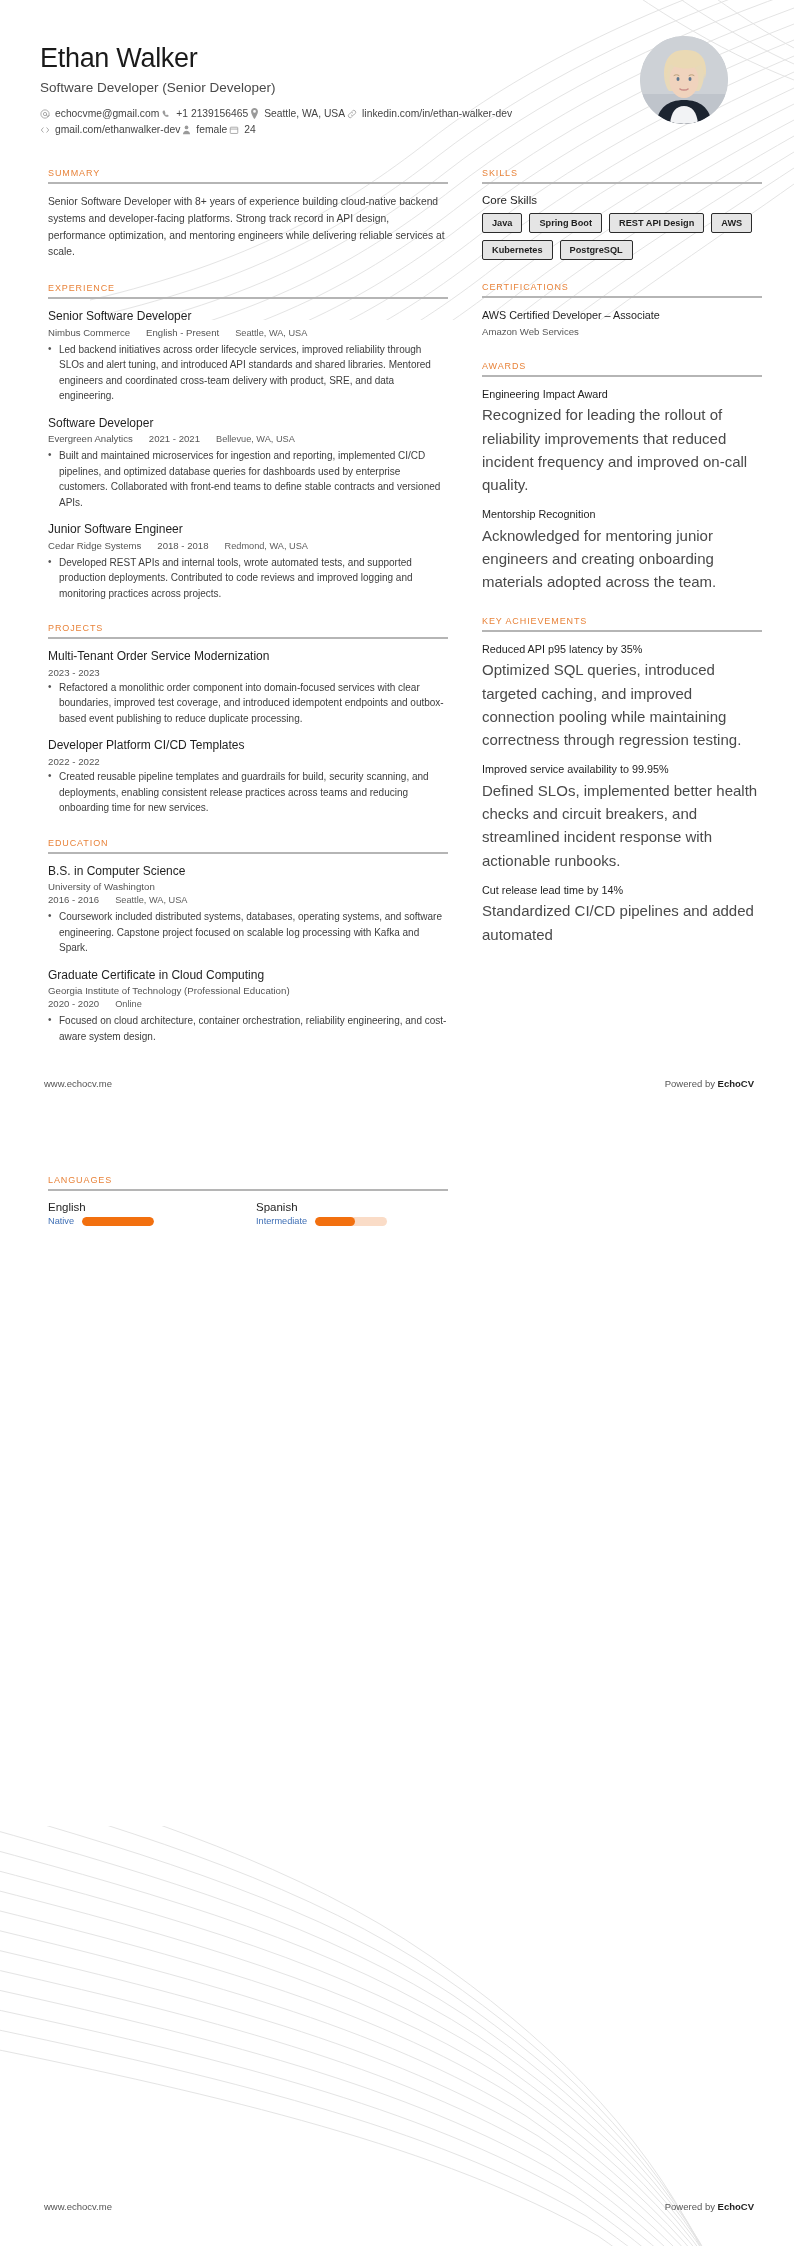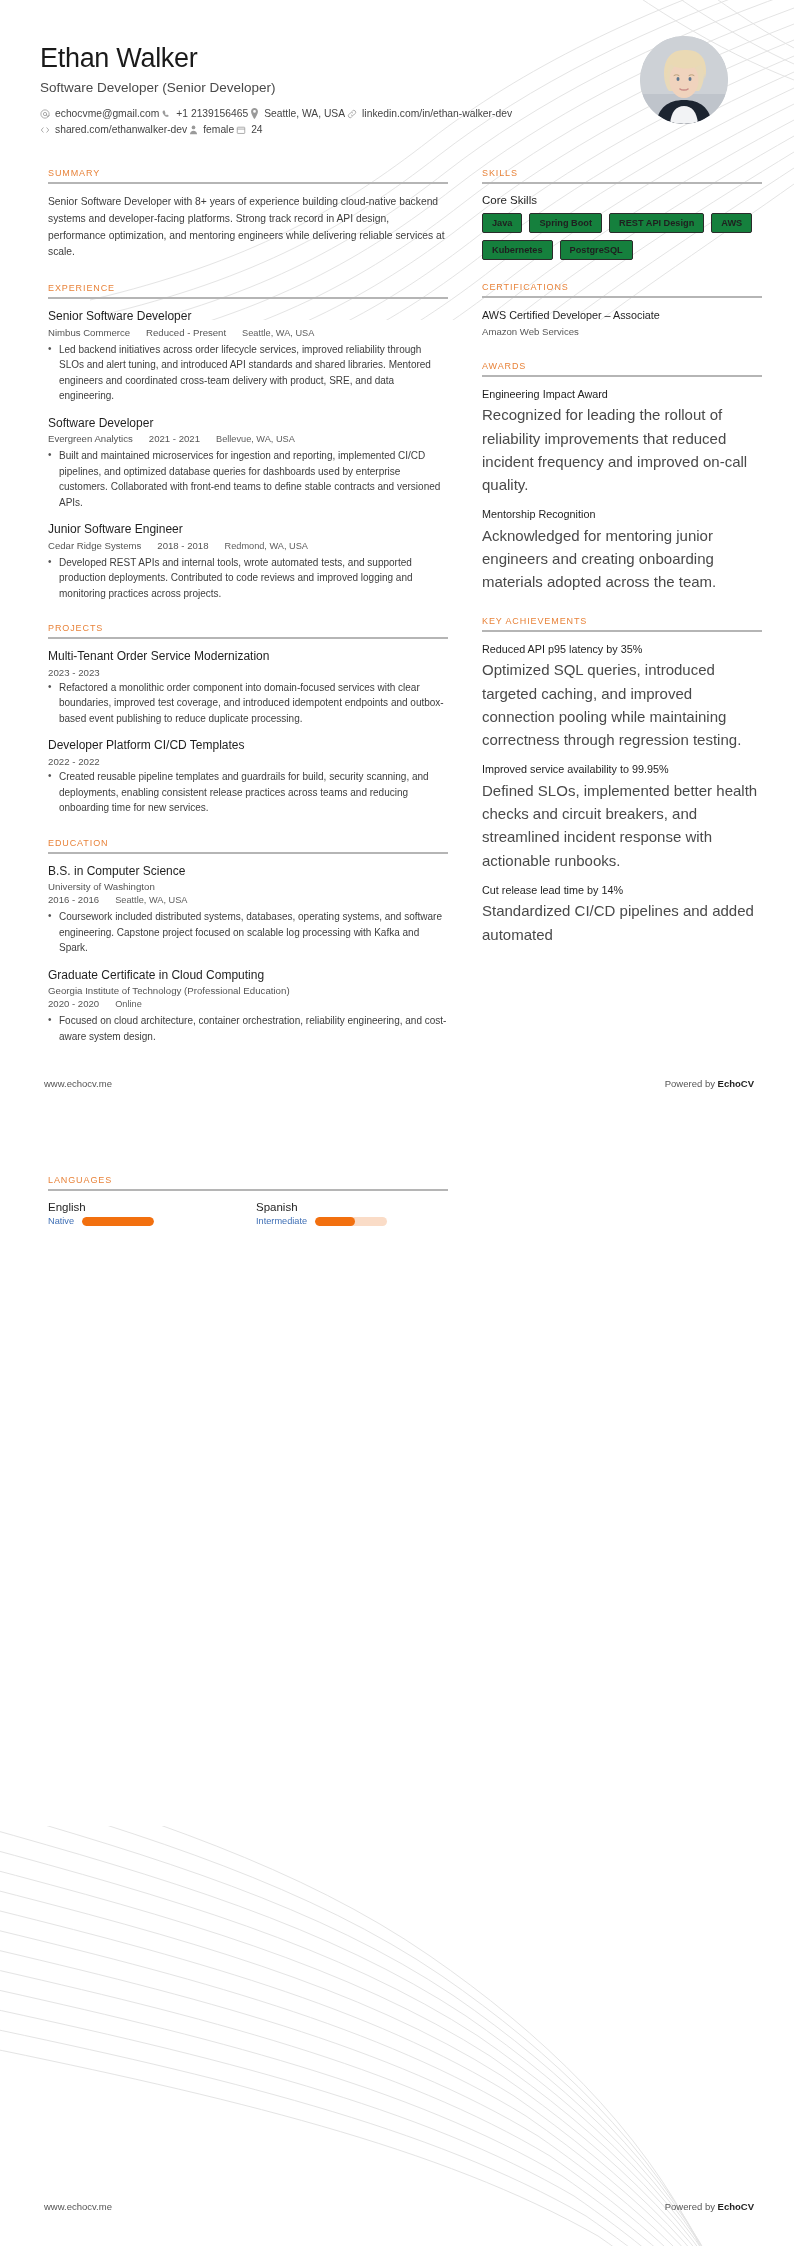--- a/index.html
+++ b/index.html
@@ -174,21 +174,21 @@
     flex-wrap: wrap;
     gap: 7px;
   }
   .chip {
     border: 1px solid #2b2b2b;
     border-radius: 2px;
     padding: 4px 9px;
     font-size: 9.2px;
     font-weight: bold;
     color: #1f1f1f;
-    background: #15803d;
+    background: #e5e5e5;
     white-space: nowrap;
   }
 
   .r-entry { margin-bottom: 11px; }
   .r-entry:last-child { margin-bottom: 0; }
   .r-title {
     font-size: 10.8px;
     color: #1f1f1f;
     line-height: 1.35;
     margin-bottom: 2px;
@@ -326,21 +326,21 @@
           </span>
         </div>
         <div class="contact-row">
           <span class="contact-item">
             <span class="ci-icon">
                 <svg width="10" height="10" viewBox="0 0 16 16" fill="none" stroke="currentColor" stroke-width="1.3">
                   <path d="M5.5 4 2 8l3.5 4"></path>
                   <path d="M10.5 4 14 8l-3.5 4"></path>
                 </svg>
               </span>
-            <span>shared.com/ethanwalker-dev</span>
+            <span>gmail.com/ethanwalker-dev</span>
           </span>
           <span class="contact-item">
             <span class="ci-icon">
                 <svg width="9" height="10" viewBox="0 0 12 14" fill="currentColor">
                   <circle cx="6" cy="3.4" r="2.6"></circle>
                   <path d="M1 13c0-2.8 2.2-5 5-5s5 2.2 5 5z"></path>
                 </svg>
               </span>
             <span>female</span>
           </span>
@@ -392,21 +392,21 @@
       </div>
 
       <div class="section">
         <div class="section-title">EXPERIENCE</div>
         <div class="section-rule"></div>
 
         <div class="entry">
           <div class="entry-title">Senior Software Developer</div>
           <div class="entry-meta">
             <span class="m-org">Nimbus Commerce</span>
-            <span class="m-date">Reduced - Present</span>
+            <span class="m-date">English - Present</span>
             <span class="m-loc">Seattle, WA, USA</span>
           </div>
           <ul class="bullets">
             <li>Led backend initiatives across order lifecycle services, improved reliability through SLOs and alert tuning, and introduced API standards and shared libraries. Mentored engineers and coordinated cross-team delivery with product, SRE, and data engineering.</li>
           </ul>
         </div>
 
         <div class="entry">
           <div class="entry-title">Software Developer</div>
           <div class="entry-meta">

